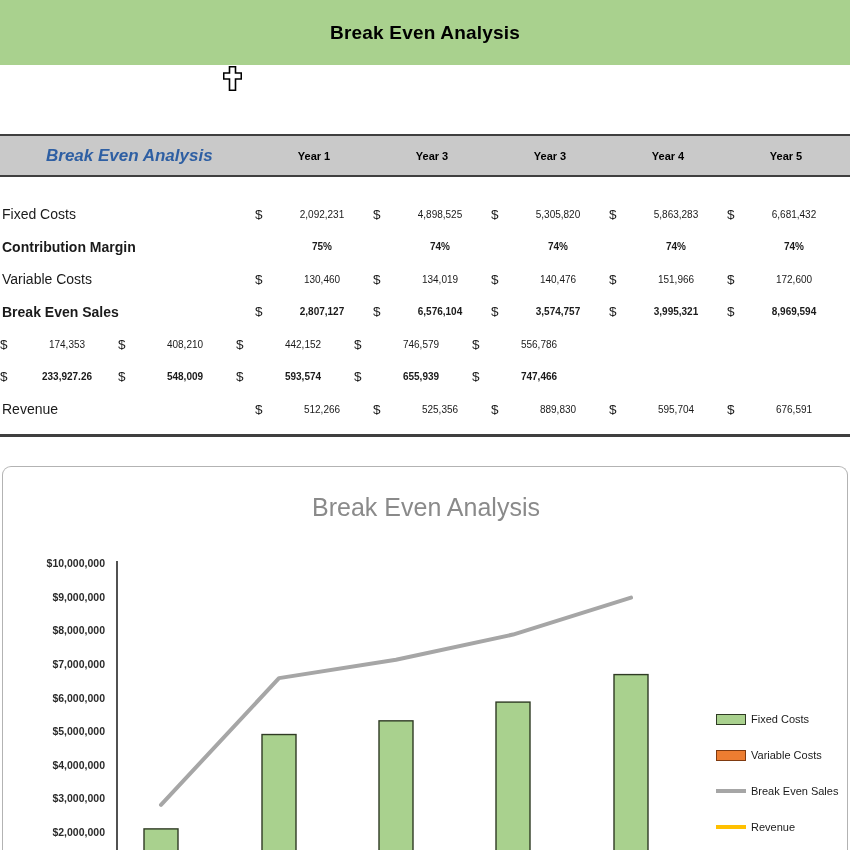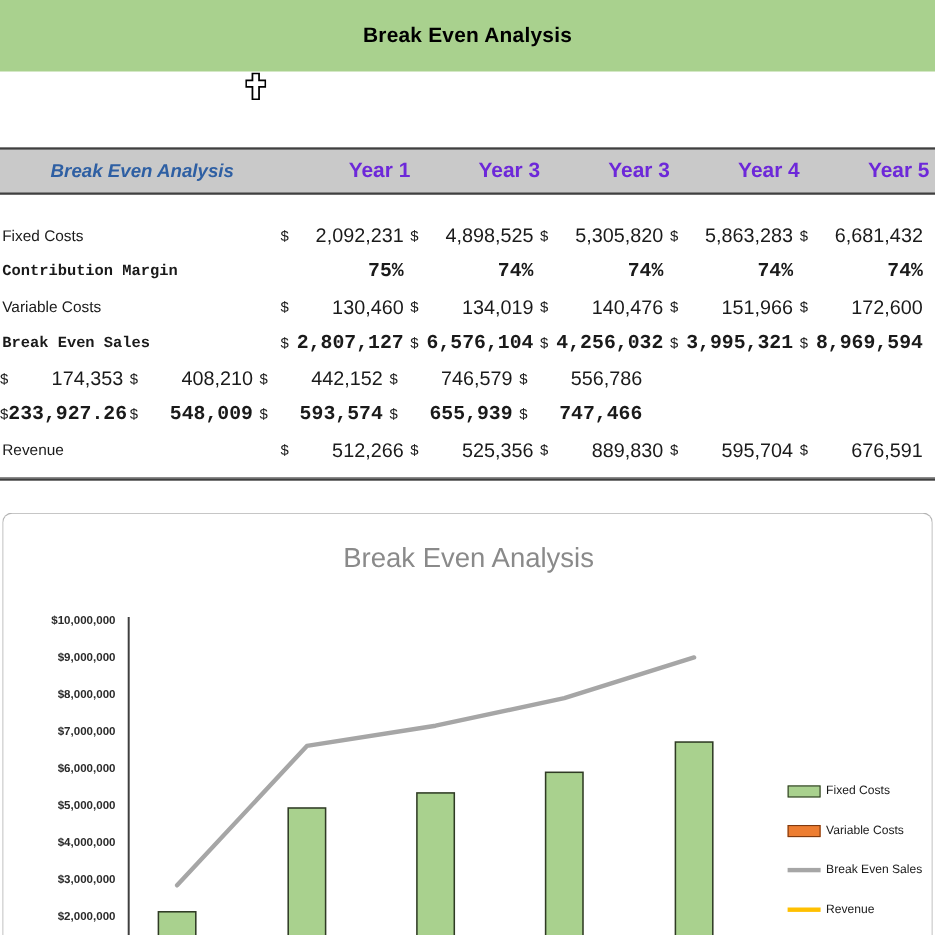--- a/index.html
+++ b/index.html
@@ -39,36 +39,36 @@
     border-top:2px solid #3f3f3f;
     border-bottom:2px solid #3f3f3f;
   }
   .thead .t-inner { display:flex; height:100%; align-items:center; }
   .th-label {
     width:255px; padding-left:46px;
     color:#2e5fa3; font-style:italic; font-weight:bold; font-size:17px;
     white-space:nowrap;
   }
   .th-year {
-    width:118px; text-align:right;
-    color:#6d28d9; font-weight:bold; font-size:19px;
+    width:118px; text-align:center;
+    color:#000000; font-weight:bold; font-size:11px;
   }
 
   .tbody { padding-top:21px; }
   .trow { display:flex; align-items:center; height:32.5px; }
   .td-label {
     width:255px; padding-left:2px;
     font-size:14px; color:#1a1a1a; white-space:nowrap;
   }
   .trow.bold .td-label,
-  .trow.bold .num { font-weight:bold;font-family:Liberation Mono, monospace; }
+  .trow.bold .num { font-weight:bold; }
   .cellgrp { width:118px; display:flex; align-items:center; }
   .cur { width:22px; font-size:13.5px; color:#1a1a1a; text-align:left; }
   .num {
-    flex:1; text-align:right; font-size:18px; color:#1a1a1a;
+    flex:1; text-align:center; font-size:10px; color:#1a1a1a;
     padding-right:6px; white-space:nowrap;
   }
   .cellgrp.pct .cur { visibility:hidden; }
   .tfoot-rule {
     margin-top:8px; height:0;
     border-top:1.5px solid #3f3f3f;
     border-bottom:2.5px solid #3f3f3f;
   }
 
   
@@ -196,21 +196,21 @@
           <div class="cellgrp">
             <span class="cur">$</span>
             <span class="num">2,807,127</span>
           </div>
           <div class="cellgrp">
             <span class="cur">$</span>
             <span class="num">6,576,104</span>
           </div>
           <div class="cellgrp">
             <span class="cur">$</span>
-            <span class="num">4,256,032</span>
+            <span class="num">3,574,757</span>
           </div>
           <div class="cellgrp">
             <span class="cur">$</span>
             <span class="num">3,995,321</span>
           </div>
           <div class="cellgrp">
             <span class="cur">$</span>
             <span class="num">8,969,594</span>
           </div>
         </div>

